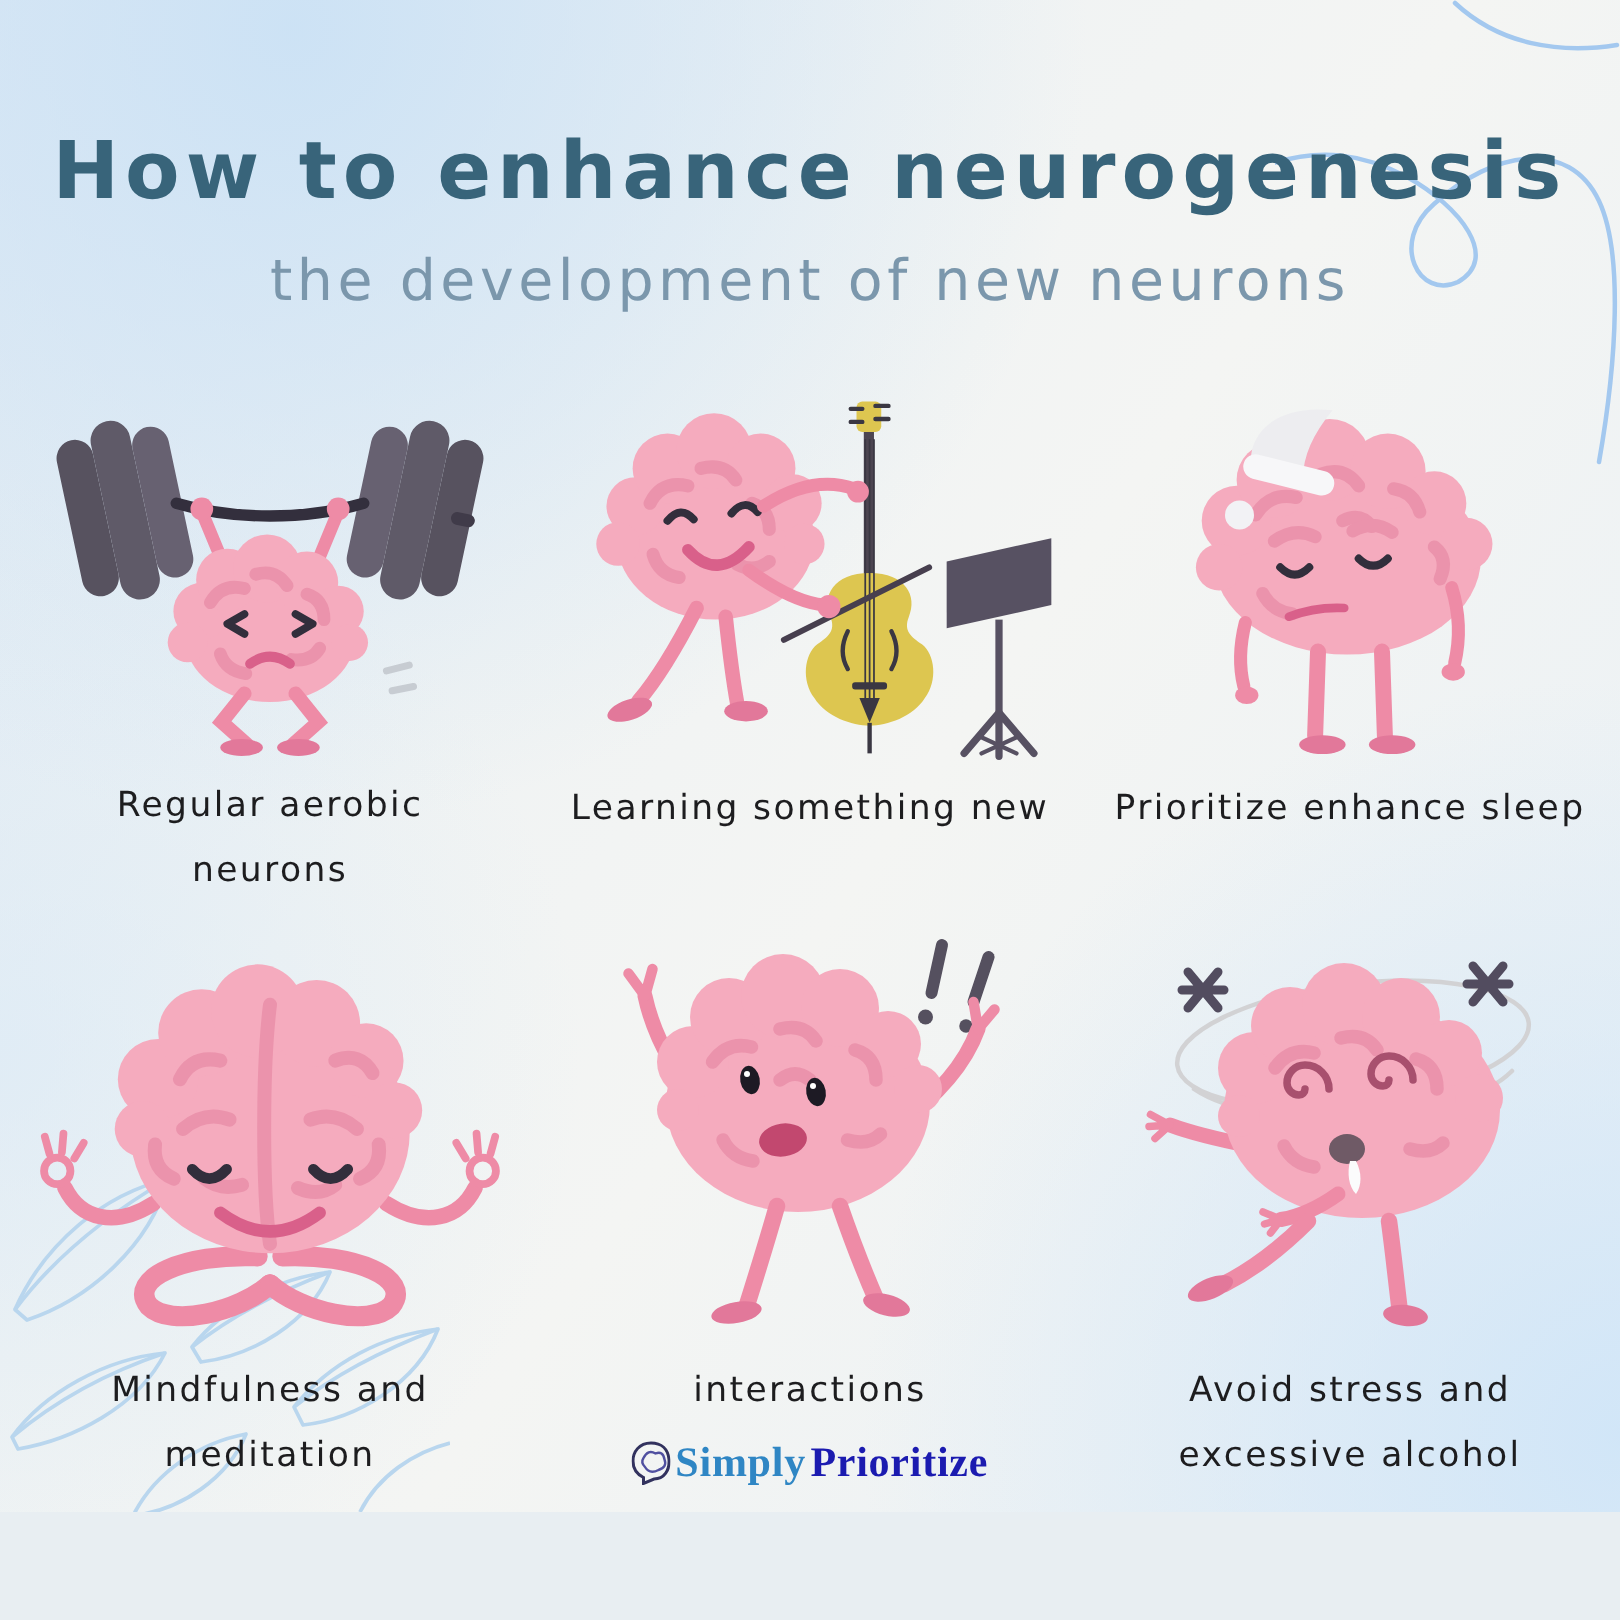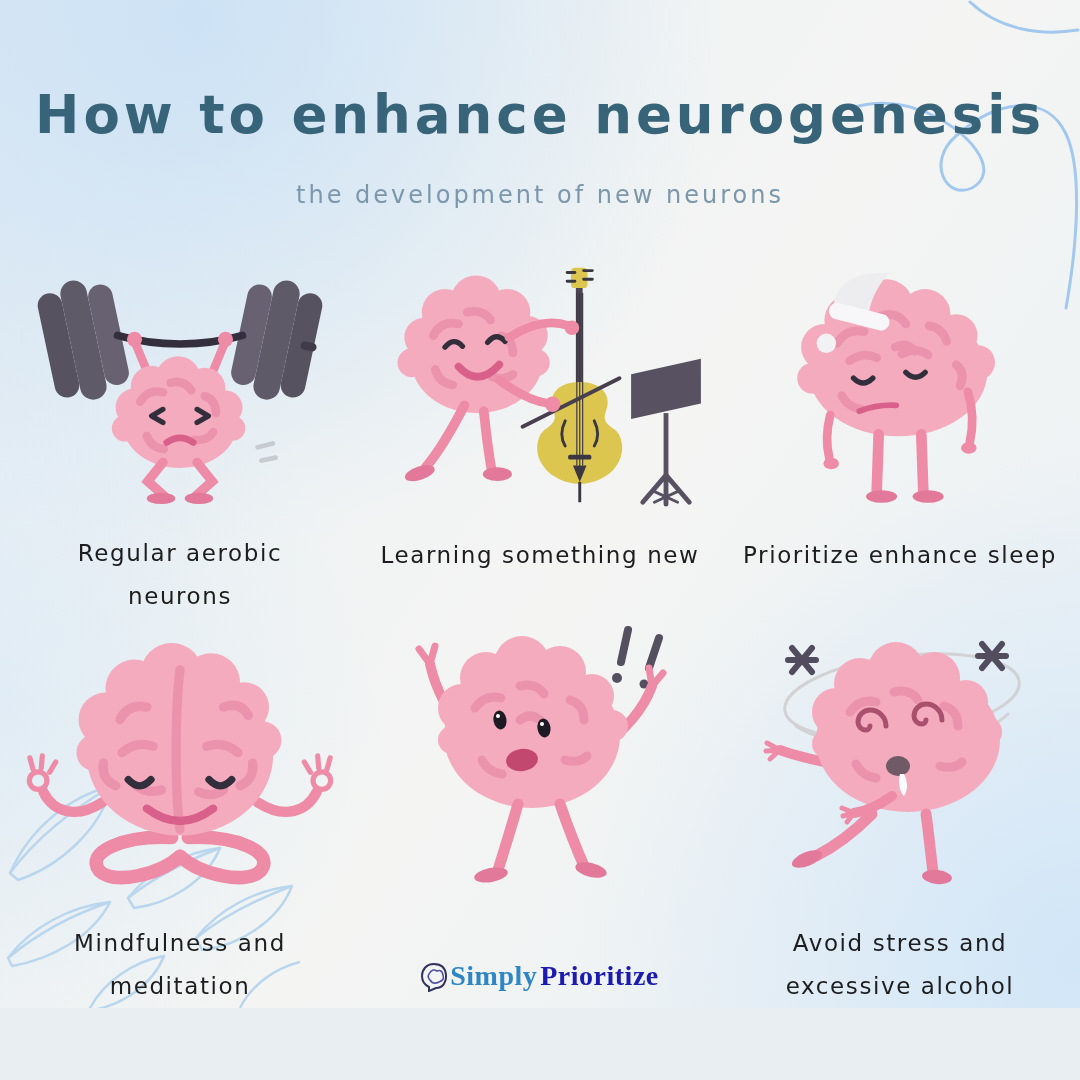--- a/index.html
+++ b/index.html
@@ -19,46 +19,46 @@
   .decor { position:absolute; pointer-events:none; }
   .decor.squiggle { top:0; right:0; }
   .decor.leaves { left:0; bottom:0; }
 
   .header { position:absolute; top:84px; left:0; width:100%; text-align:center; z-index:2; }
   .title {
     font-size:53px; font-weight:bold; letter-spacing:4px;
     color:#38647a;
   }
   .subtitle {
-    margin-top:36px;
-    font-size:24px; font-weight:normal; letter-spacing:3px;
+    margin-top:20px;
+    font-size:38px; font-weight:normal; letter-spacing:3px;
     color:#7b97ac;
   }
 
   .cards {
     position:absolute; top:252px; left:0; width:1080px;
     display:grid;
     grid-template-columns:repeat(3, 1fr);
     grid-template-rows:344px 430px;
     z-index:1;
   }
   .card { display:flex; flex-direction:column; align-items:center; }
   .fig { display:flex; align-items:flex-end; justify-content:center; }
   .row1 .fig { height:258px; }
   .row2 .fig { height:302px; }
-  .caption { margin-top:24px; text-align:center; }
+  .caption { margin-top:8px; text-align:center; }
   .caption .cap-line {
     display:block;
     font-size:23px; letter-spacing:1.6px; line-height:43px;
     color:#1d1d1f;
   }
 
   .footer {
     position:absolute; bottom:16px; left:0; width:100%;
-    display:flex; align-items:flex-end; justify-content:center; gap:3px;
+    display:flex; align-items:flex-start; justify-content:center; gap:3px;
     z-index:2;
   }
   .brand { font-family:"Liberation Serif", serif; font-weight:bold; font-size:28px; letter-spacing:.5px; }
   .brand-first { color:#2f86c4; }
   .brand-second { color:#1b1bb0; }
 
   
   svg .blob   { fill:#f5abbe; }
   svg .fold   { stroke:#eb93ac; stroke-width:9; fill:none; stroke-linecap:round; }
   svg .limb   { stroke:#ee8ba6; fill:none; stroke-linecap:round; }
@@ -351,20 +351,21 @@
           <circle cx="172" cy="116" r="2" fill="#fff"></circle>
           <ellipse cx="152" cy="152" rx="16" ry="11" fill="#c2486f" transform="rotate(-8 152 152)"></ellipse>
 
           <path class="limb" stroke-width="11" d="M 148 196 C 140 224 133 246 128 262"></path>
           <path class="limb" stroke-width="11" d="M 190 196 C 199 222 207 242 214 258"></path>
           <ellipse class="foot" cx="121" cy="267" rx="17" ry="7" transform="rotate(-10 121 267)"></ellipse>
           <ellipse class="foot" cx="221" cy="262" rx="16" ry="7" transform="rotate(14 221 262)"></ellipse>
         </svg>
       </div>
       <div class="caption">
+        <span class="cap-line">interactions</span>
       </div>
     </div>
 
     <div class="card row2">
       <div class="fig">
         <svg width="340" height="290" viewBox="0 0 340 290">
 
           <ellipse cx="172" cy="88" rx="118" ry="40" fill="none" stroke="#d2d2d4" stroke-width="3" transform="rotate(-7 172 88)"></ellipse>
           <path d="M 66 118 C 110 148 240 144 278 106" fill="none" stroke="#d2d2d4" stroke-width="3" stroke-linecap="round"></path>
           <g stroke="#524c5f" stroke-width="6" stroke-linecap="round">

